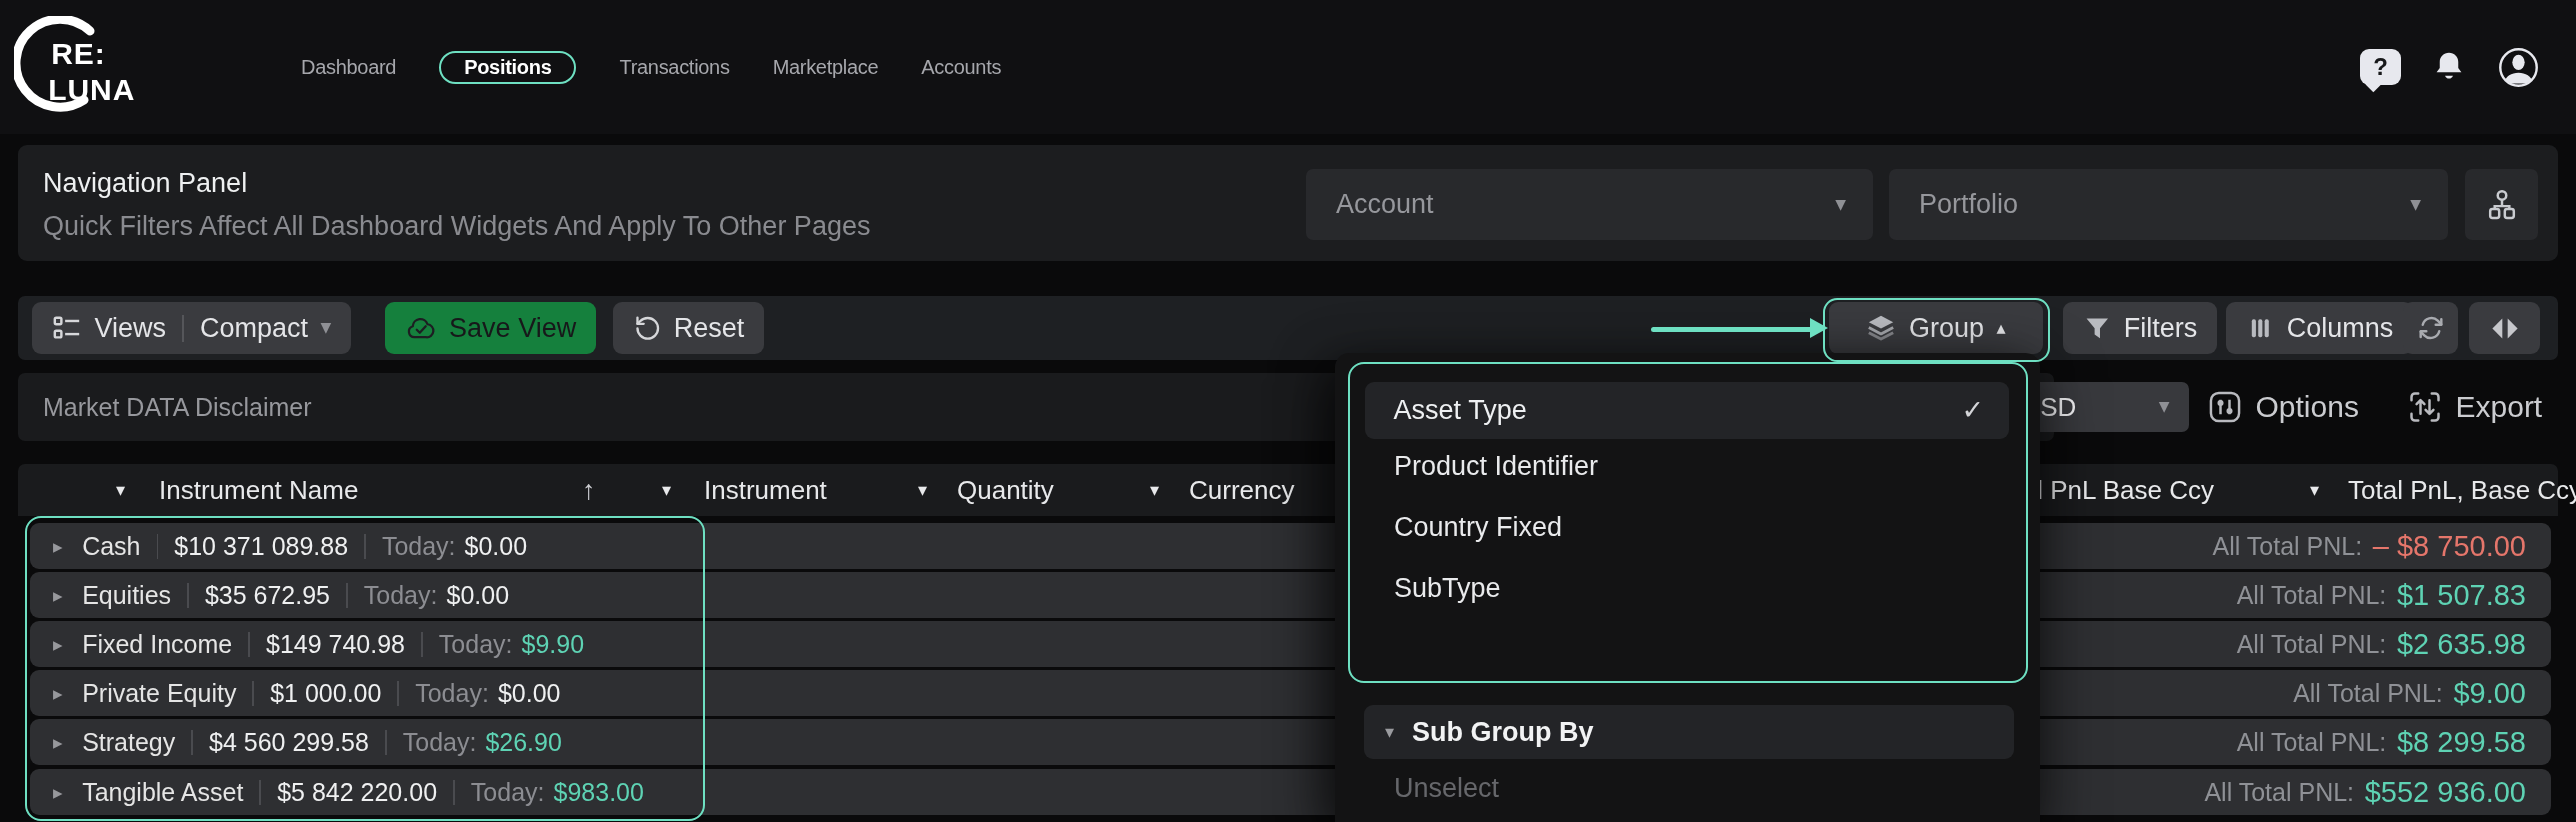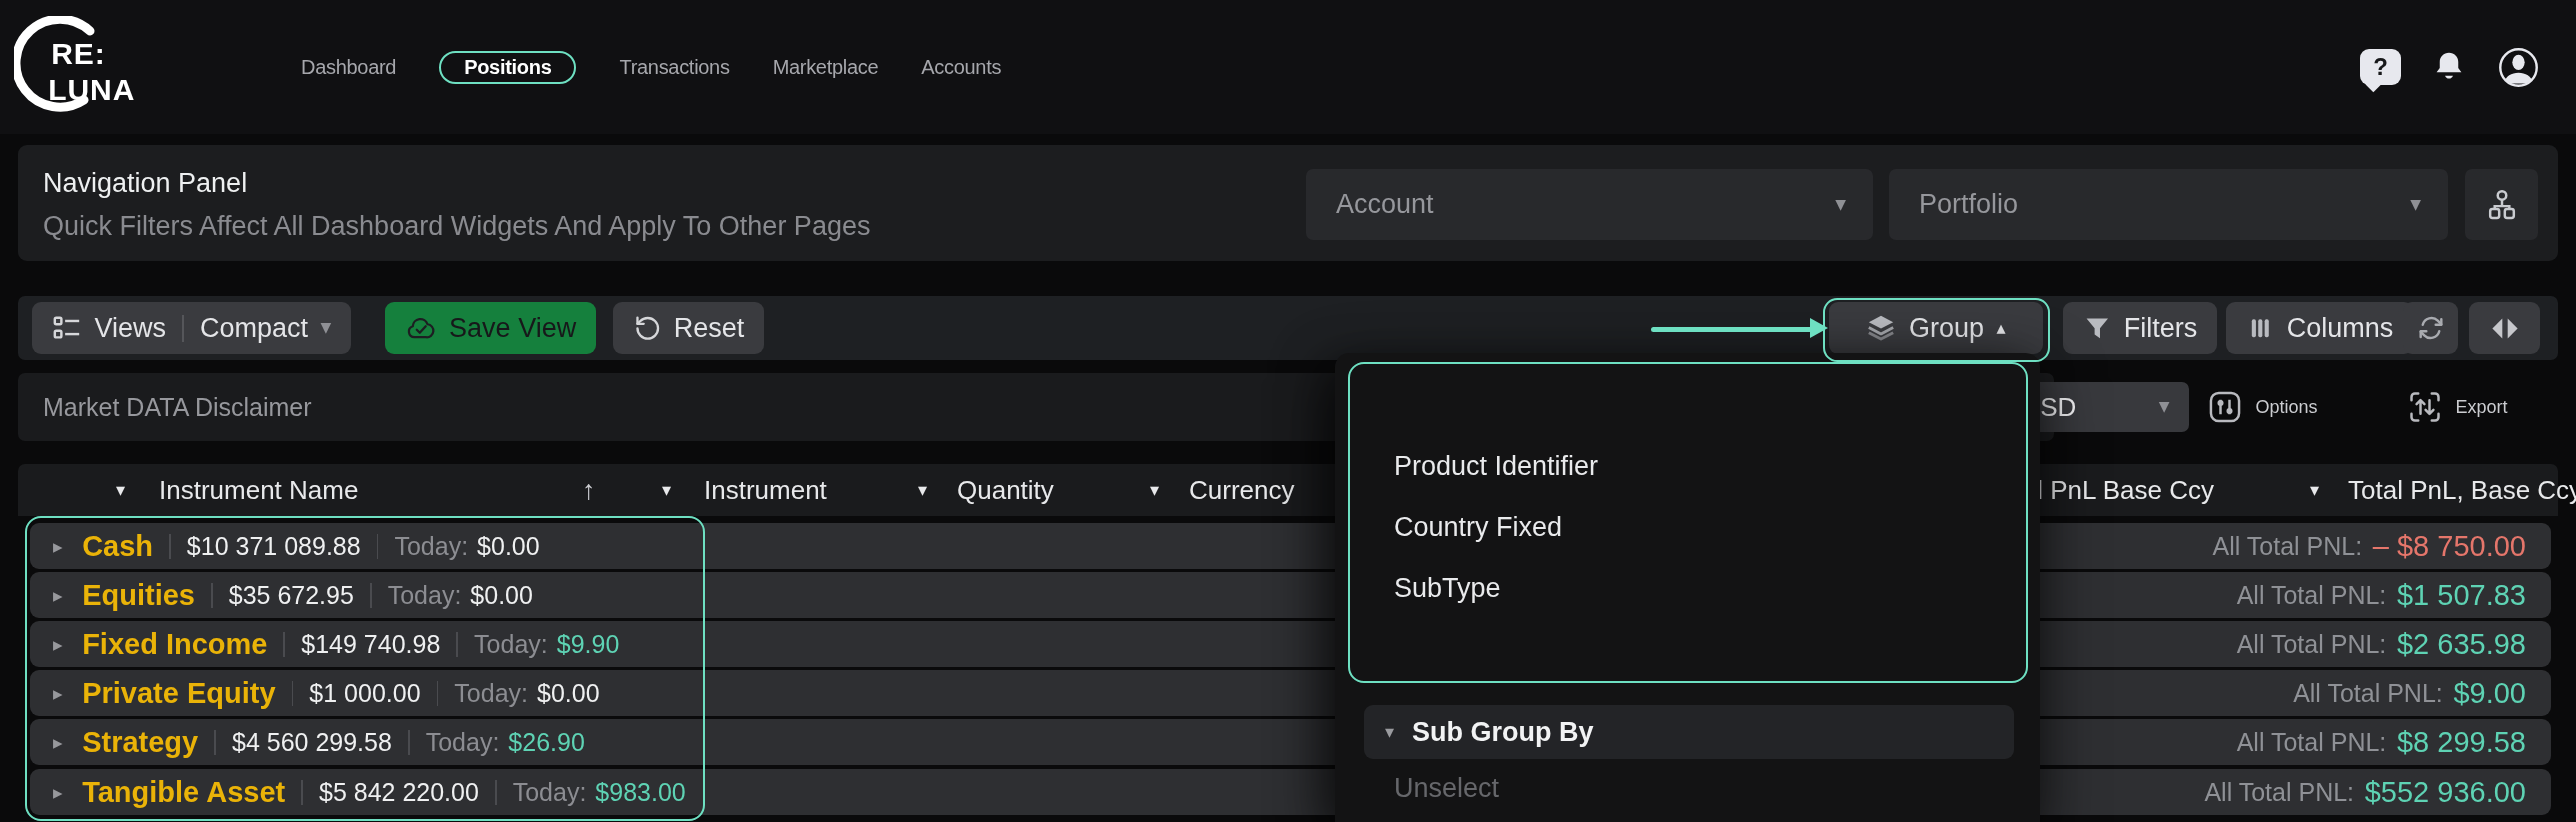--- a/index.html
+++ b/index.html
@@ -46,30 +46,30 @@
   .tbtn .sep{width:1.8px;height:27px;background:#55565a;margin:0 3.6px}
   .tbtn.light{background:#15803d;color:#17181a;font-weight:500}
   .tbtn.iconic{justify-content:center;padding:0}
 
   
   .disc{position:absolute;left:18px;top:373px;width:2036px;height:68px;background:var(--strip2);border-radius:7.1px;z-index:2}
   .disc-text{position:absolute;left:25px;top:0;height:68px;display:flex;align-items:center;font-size:25px;color:#97989d}
   .ccy-select{position:absolute;left:1982px;top:9px;width:189px;height:50px;background:#38393d;border-radius:7.1px;
     display:flex;align-items:center;justify-content:space-between;padding:0 19.6px 0 21.4px;cursor:pointer}
   .ccy-select .val{font-size:26px;color:#f0f0f2}
-  .disc-act{position:absolute;top:0;height:68px;display:flex;align-items:center;gap:12.5px;font-size:18px;color:#cbccd0;cursor:pointer}
+  .disc-act{position:absolute;top:0;height:68px;display:flex;align-items:center;gap:12.5px;font-size:30px;color:#cbccd0;cursor:pointer}
 
   
   .thead{position:absolute;left:18px;top:464px;width:2540px;height:52px;background:var(--strip2);border-radius:7.1px 7.1px 0 0;z-index:1}
   .th{position:absolute;top:0;height:52px;display:flex;align-items:center;font-size:26px;color:#e8e9eb;white-space:nowrap}
   .sort{color:#cbccd0;font-size:27px}
   .trow{position:absolute;left:30px;width:2521px;height:46px;background:var(--row);border-radius:9px;z-index:1;cursor:pointer}
   .row-left{position:absolute;left:0;top:0;height:46px;display:flex;align-items:center;padding-left:23px}
   .exp{font-size:19px;color:#97989c;margin-right:19.6px;cursor:pointer}
-  .rname{font-size:29px;font-weight:700;color:#eab308}
+  .rname{font-size:25px;font-weight:400;color:#e5e5e5}
   .vd{width:1.8px;height:25px;background:#4a4b4f;margin:0 16px}
   .rval{font-size:25px;color:#eff0f1}
   .tlabel{font-size:25px;color:#8c8d92;margin-right:9px}
   .tval{font-size:25px}
   .tval.neutral{color:#eff0f1}
   .tval.positive{color:var(--pos)}
   .row-right{position:absolute;right:25px;top:0;height:46px;display:flex;align-items:center;gap:10.7px}
   .plabel{font-size:25px;color:#8f9196}
   .pval{font-size:29px}
   .pval.positive{color:var(--pos)}
@@ -369,20 +369,24 @@
       <span class="tlabel">Today:</span>
       <span class="tval positive">$983.00</span>
     </div>
     <div class="row-right">
       <span class="plabel">All Total PNL:</span>
       <span class="pval positive">$552 936.00</span>
     </div>
   </div>
 
   <div class="popup">
+    <div class="mi-sel">
+      <span class="milbl">Asset Type</span>
+      <span class="mi-check">✓</span>
+    </div>
     <div class="mi mi2">Product Identifier</div>
     <div class="mi mi3">Country Fixed</div>
     <div class="mi mi4">SubType</div>
     <div class="menu-ring"></div>
     <div class="subgroup">
       <span class="sg-caret">▾</span>
       <span class="sg-lbl">Sub Group By</span>
     </div>
     <div class="unselect">Unselect</div>
   </div>

